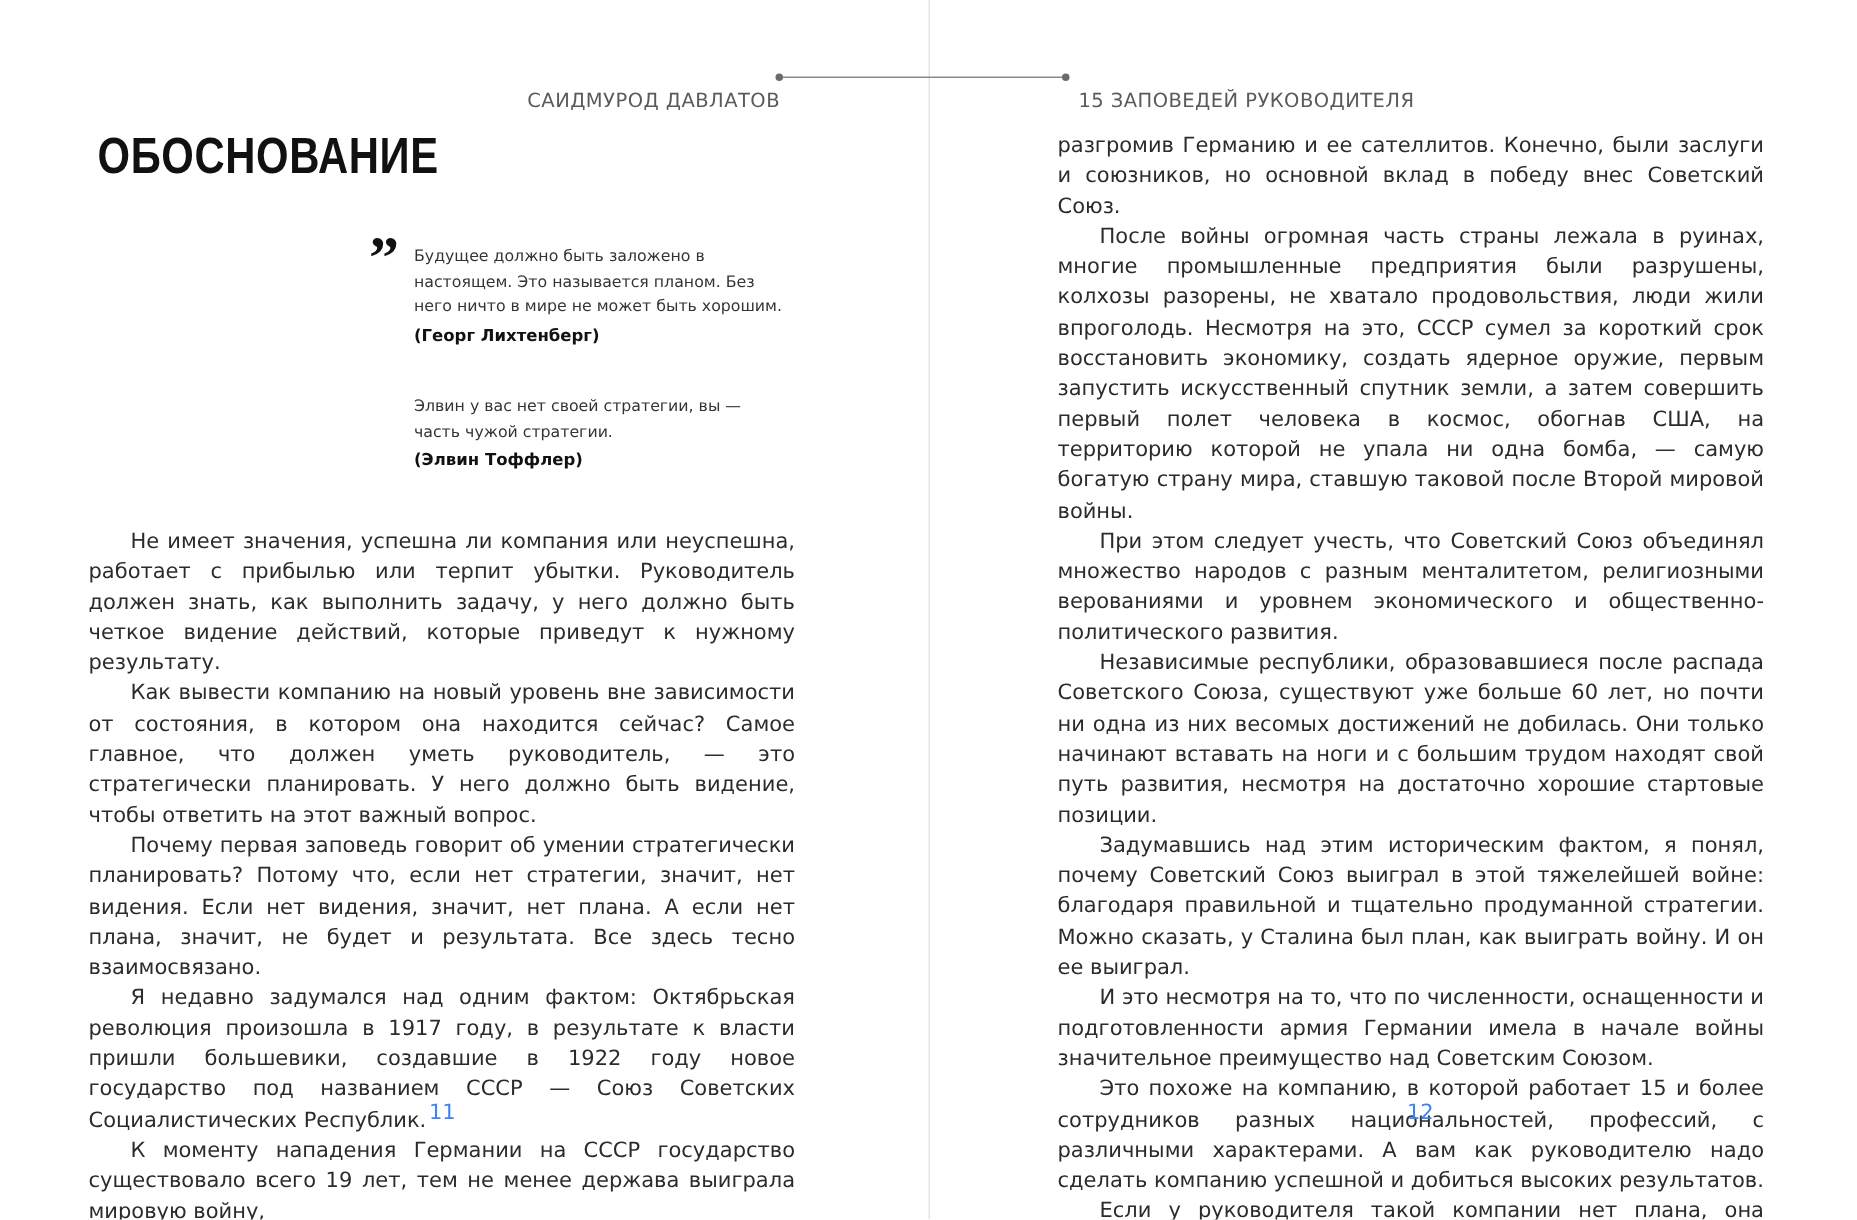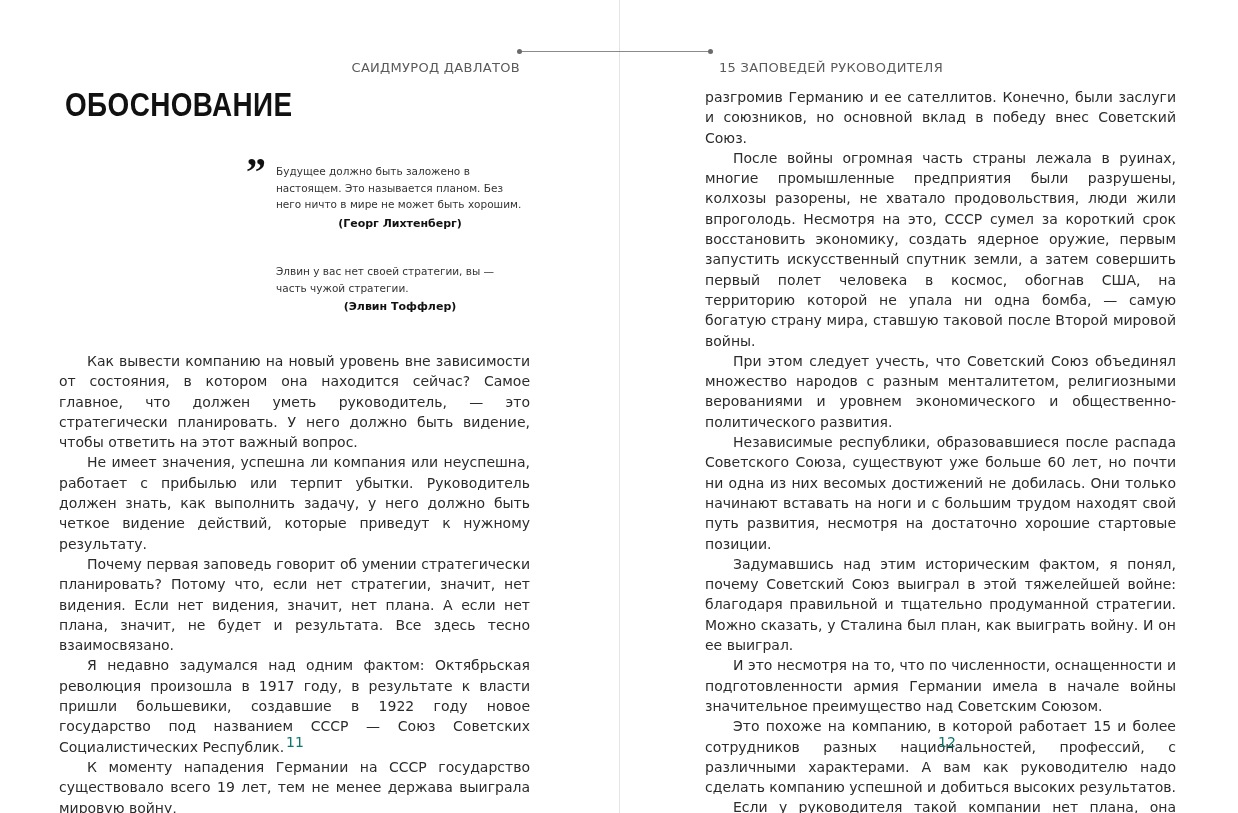--- a/index.html
+++ b/index.html
@@ -28,33 +28,33 @@
   .chapter-title {
     position: absolute; left: 65px; top: 84px; font-family: "Liberation Sans", sans-serif;
     font-weight: 700; font-size: 34px; letter-spacing: 0.5px; color: #111;
     transform: scaleX(0.82); transform-origin: left top; line-height: 40px;
   }
 
   .epigraph { position: absolute; left: 276px; width: 248px; font-size: 10.5px; line-height: 16.5px; color: #333; }
   .epi-1 { top: 163px; }
   .epi-2 { top: 263px; }
   .epi-text { text-align: left; }
-  .epi-author { text-align: center; font-weight: 700; font-size: 11px; color: #111; margin-top: 3px; }
+  .epi-author { text-align: left; font-weight: 700; font-size: 11px; color: #111; margin-top: 3px; }
   .quote-mark {
     position: absolute; left: 246px; top: 152px; font-family: "Liberation Serif", serif; font-weight: 700;
     font-size: 40px; line-height: 40px; color: #111; letter-spacing: -3px;
   }
 
   .column { position: absolute; width: 471px; font-size: 14px; line-height: 20.3px; color: #2b2b2b; text-align: justify; }
   .col-left { left: 59px; top: 351px; }
   .col-right { left: 705px; top: 87px; }
   .column p { margin: 0; text-indent: 28px; hyphens: manual; }
   .column p.cont { text-indent: 0; }
 
-  .page-num { position: absolute; top: 734px; font-size: 14px; color: #0f766e; }
+  .page-num { position: absolute; top: 734px; font-size: 14px; color: #3b82f6; }
   .pn-left { left: 286px; }
   .pn-right { left: 938px; text-align: center; }
 </style>
 </head>
 <body>
 
 <div class="gutter"></div>
 
 <div class="running-head rh-left">САИДМУРОД ДАВЛАТОВ</div>
 <div class="rh-line"></div>
@@ -69,22 +69,22 @@
 <div class="epigraph epi-1">
   <div class="epi-text">Будущее должно быть заложено в настоящем. Это называется планом. Без него ничто в мире не может быть хорошим.</div>
   <div class="epi-author">(Георг Лихтенберг)</div>
 </div>
 <div class="epigraph epi-2">
   <div class="epi-text">Элвин у вас нет своей стратегии, вы — часть чужой стратегии.</div>
   <div class="epi-author">(Элвин Тоффлер)</div>
 </div>
 
 <div class="column col-left">
+  <p>Не имеет значения, успешна ли компания или неуспешна, ра­ботает с прибылью или терпит убытки. Руководитель должен знать, как выполнить задачу, у него должно быть четкое видение действий, которые приведут к нужному результату.</p>
   <p>Как вывести компанию на новый уровень вне зависимости от со­стояния, в котором она находится сейчас? Самое главное, что дол­жен уметь руководитель, — это стратегически планировать. У него должно быть видение, чтобы ответить на этот важный вопрос.</p>
-  <p>Не имеет значения, успешна ли компания или неуспешна, ра­ботает с прибылью или терпит убытки. Руководитель должен знать, как выполнить задачу, у него должно быть четкое видение действий, которые приведут к нужному результату.</p>
   <p>Почему первая заповедь говорит об умении стратегически пла­нировать? Потому что, если нет стратегии, значит, нет видения. Если нет видения, значит, нет плана. А если нет плана, значит, не будет и результата. Все здесь тесно взаимосвязано.</p>
   <p>Я недавно задумался над одним фактом: Октябрьская революция произошла в 1917 году, в результате к власти пришли большевики, создавшие в 1922 году новое государство под названием СССР — Союз Советских Социалистических Республик.</p>
   <p>К моменту нападения Германии на СССР государство существо­вало всего 19 лет, тем не менее держава выиграла мировую войну,</p>
 </div>
 
 <div class="column col-right">
   <p class="cont">разгромив Германию и ее сателлитов. Конечно, были заслуги и со­юзников, но основной вклад в победу внес Советский Союз.</p>
   <p>После войны огромная часть страны лежала в руинах, многие промышленные предприятия были разрушены, колхозы разорены, не хватало продовольствия, люди жили впроголодь. Несмотря на это, СССР сумел за короткий срок восстановить экономику, создать ядерное оружие, первым запустить искусственный спутник земли, а затем совершить первый полет человека в космос, обогнав США, на территорию которой не упала ни одна бомба, — самую богатую страну мира, ставшую таковой после Второй мировой войны.</p>
   <p>При этом следует учесть, что Советский Союз объединял множе­ство народов с разным менталитетом, религиозными верованиями и уровнем экономического и общественно-политического развития.</p>
   <p>Независимые республики, образовавшиеся после распада Со­ветского Союза, существуют уже больше 60 лет, но почти ни одна из них весомых достижений не добилась. Они только начинают вставать на ноги и с большим трудом находят свой путь развития, несмотря на достаточно хорошие стартовые позиции.</p>

